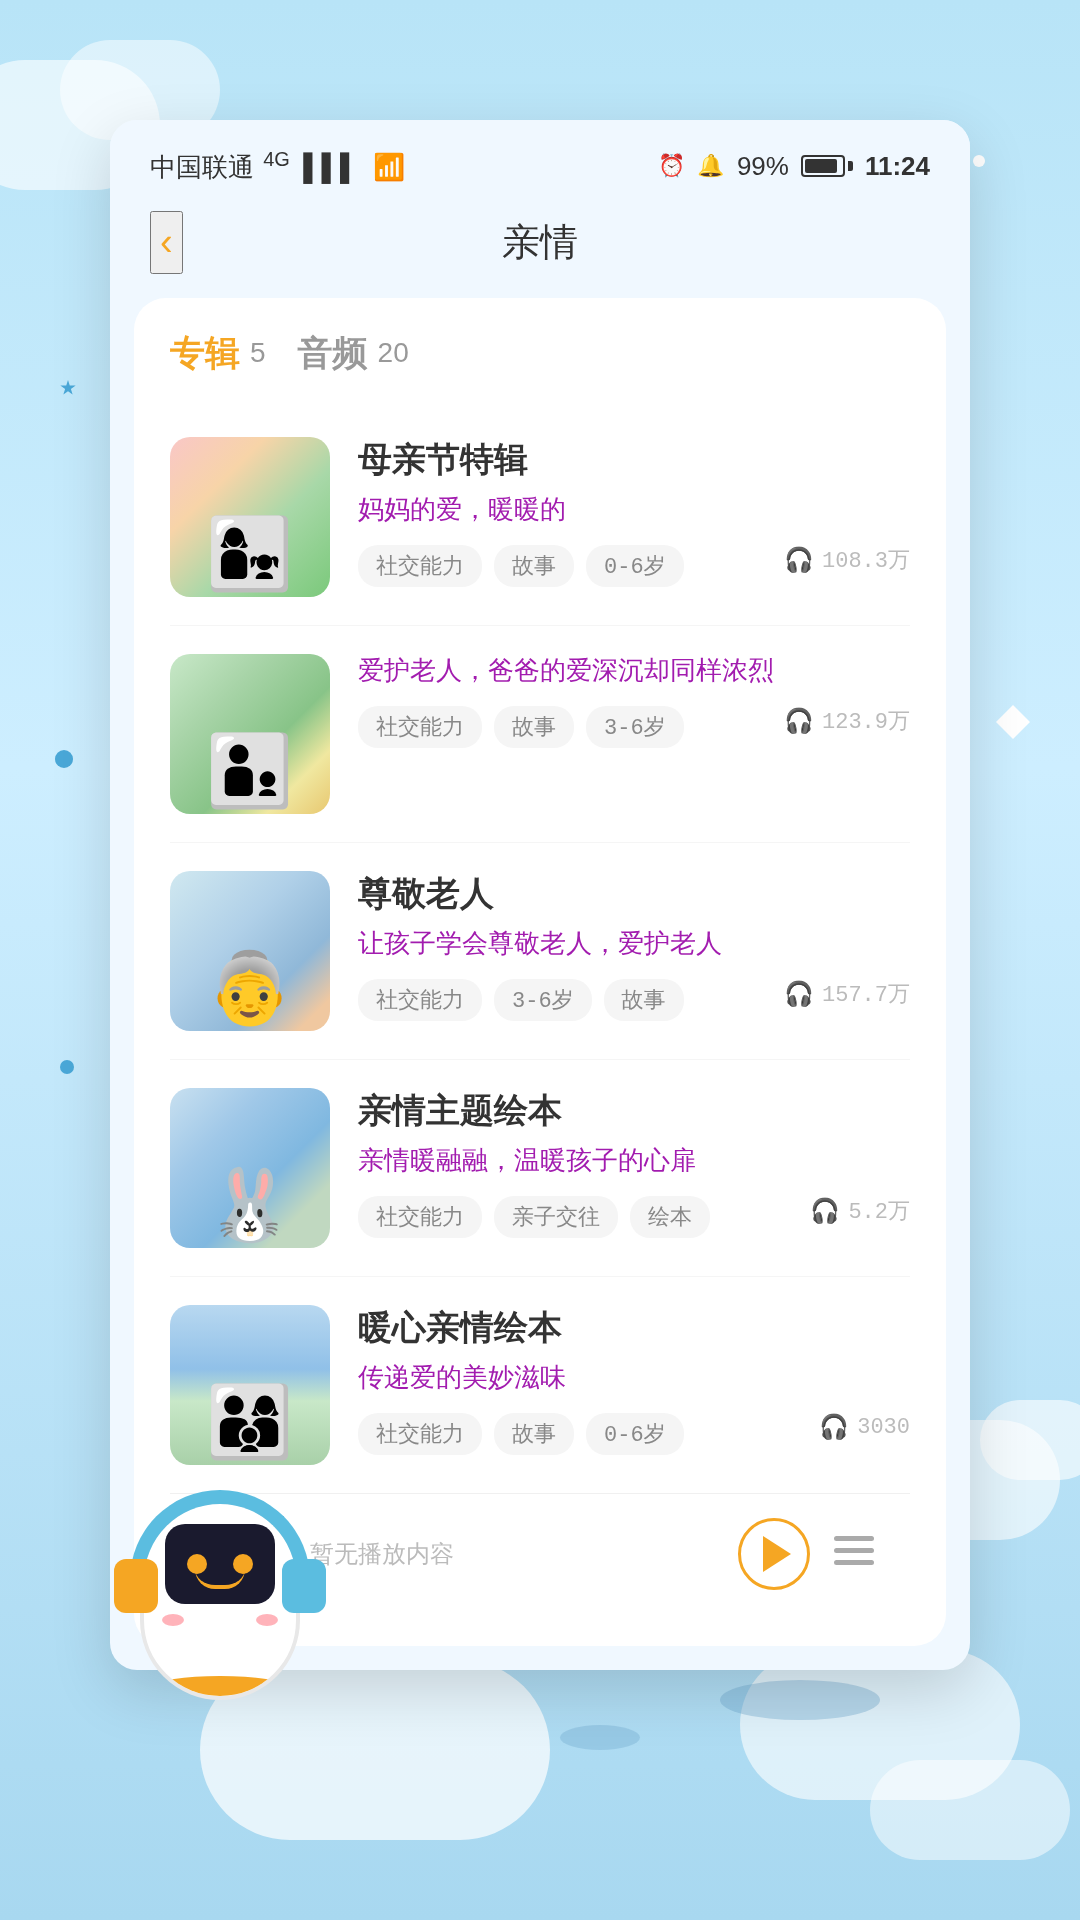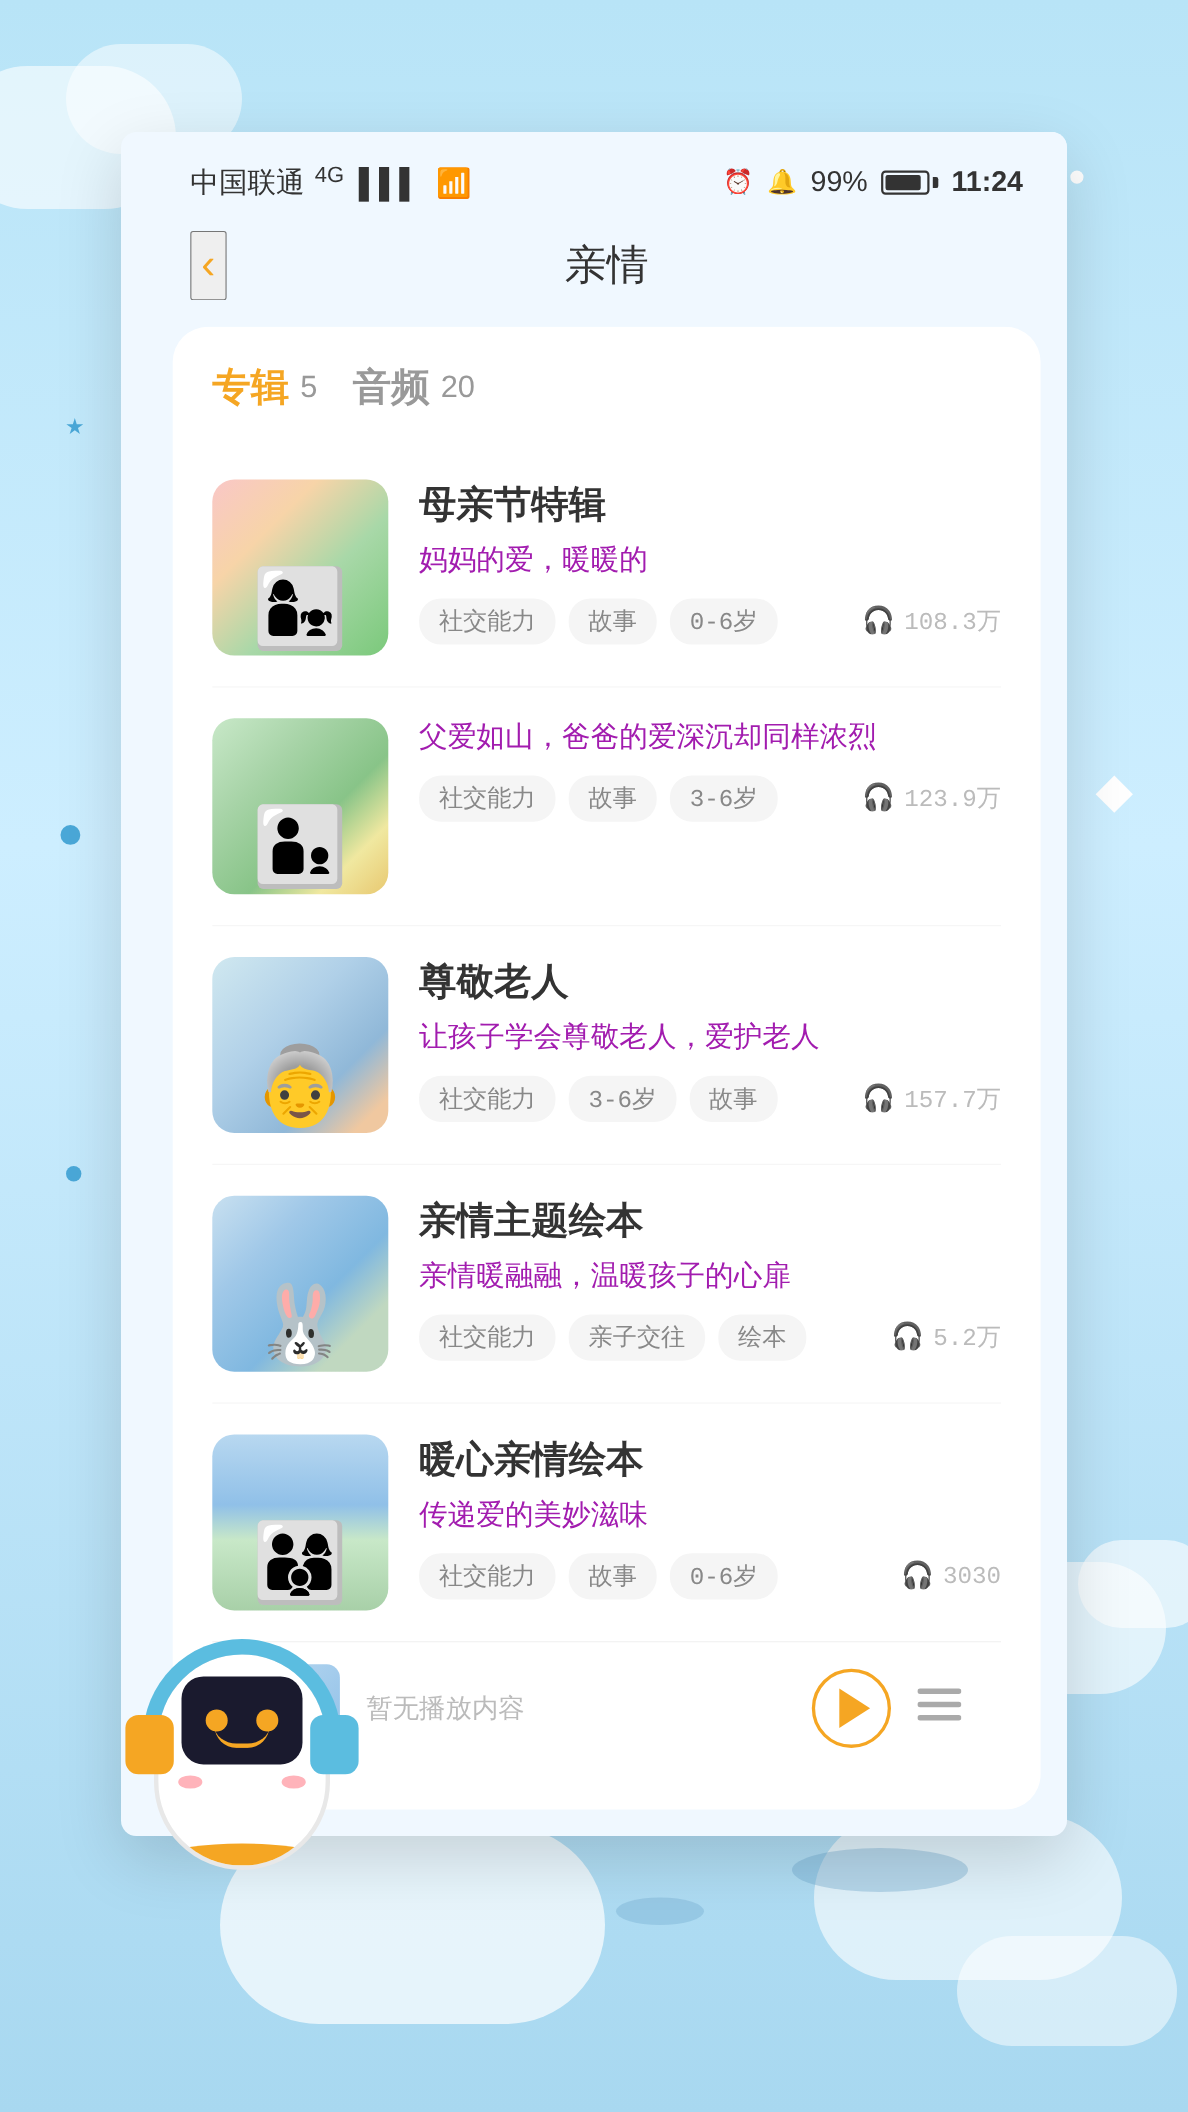--- a/index.html
+++ b/index.html
@@ -80,24 +80,23 @@
     }
 
     
     .phone-card {
       position: absolute;
       top: 120px;
       left: 110px;
       width: 860px;
       min-height: 1150px;
       background: #f0f8ff;
-      border-radius: 14px;
+      border-radius: 27px;
       overflow: hidden;
       box-shadow: 0 20px 60px rgba(0,0,0,0.15);
-      padding-left: 23px;
     }
 
     
     .status-bar {
       display: flex;
       justify-content: space-between;
       align-items: center;
       padding: 28px 40px 16px 40px;
       background: #f0f8ff;
     }
@@ -263,21 +262,21 @@
     .album-desc {
       font-size: 26px;
       color: #a21caf;
       margin-bottom: 16px;
       line-height: 1.4;
     }
     .album-tags {
       display: flex;
       flex-wrap: wrap;
       gap: 12px;
-      align-items: center;
+      align-items: flex-start;
     }
     .tag {
       background: #f5f5f5;
       border-radius: 20px;
       padding: 6px 18px;
       font-size: 22px;
       color: #888;
     }
     .play-count {
       display: flex;
@@ -607,21 +606,21 @@
             </span>
           </div>
         </div>
       </div>
 
       <div class="album-item">
         <div class="album-thumb thumb-2">
           <div class="thumb-figure">👨‍👦</div>
         </div>
         <div class="album-info">
-          <div class="album-desc">父爱如山，爸爸的爱深沉却同样浓烈</div>
+          <div class="album-desc">爱护老人，爸爸的爱深沉却同样浓烈</div>
           <div class="album-tags">
             <span class="tag">社交能力</span>
             <span class="tag">故事</span>
             <span class="tag">3-6岁</span>
             <span class="play-count">
               <span class="play-icon">🎧</span>
               <span>123.9万</span>
             </span>
           </div>
         </div>

